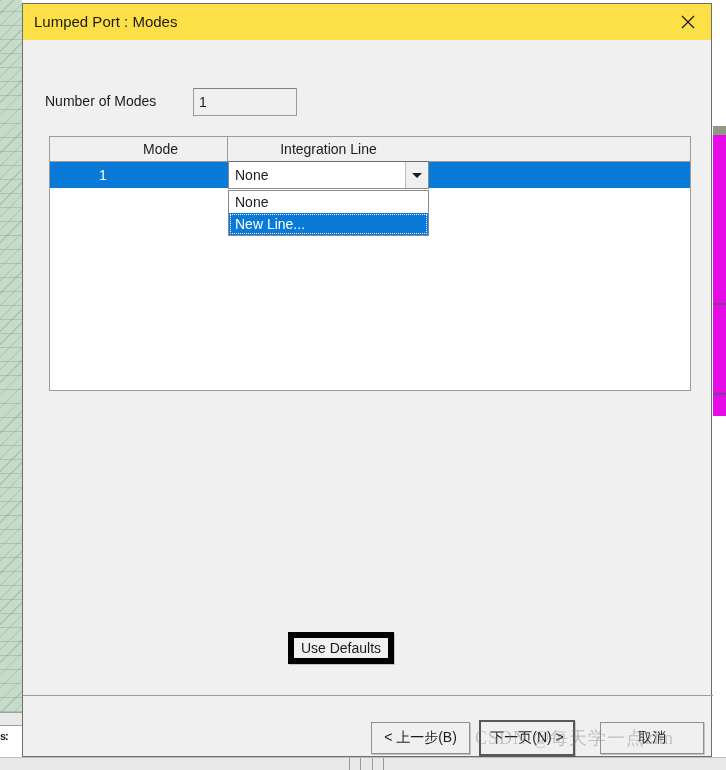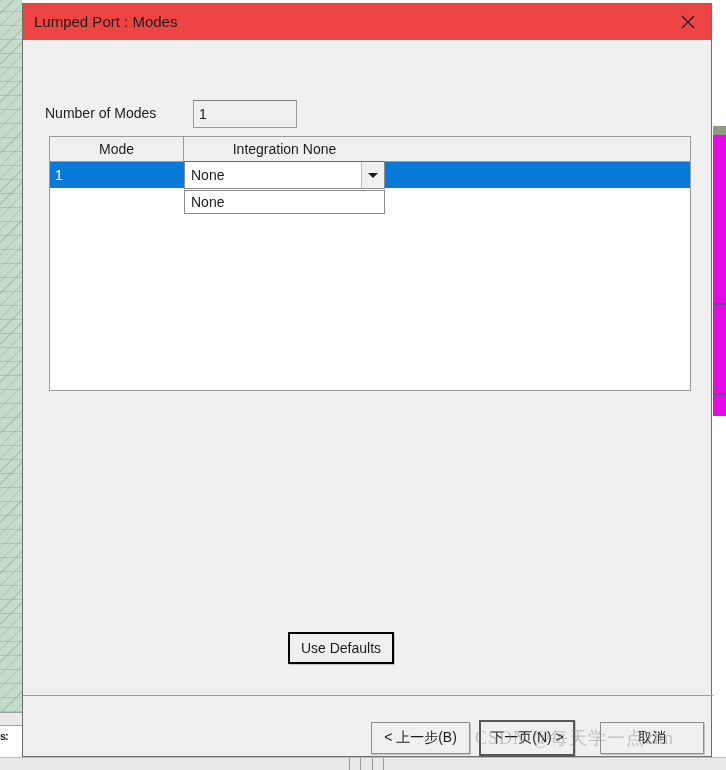--- a/index.html
+++ b/index.html
@@ -115,21 +115,21 @@
     top: 3px;
     width: 690px;
     height: 754px;
     background: #f0f0f0;
     border: 1px solid #6e6e6e;
     box-sizing: border-box;
   }
   #titlebar {
     position: relative;
     height: 36px;
-    background: #ef4444;
+    background: #fde047;
     box-sizing: border-box;
   }
   #title-text {
     position: absolute;
     left: 11px;
     top: 9px;
     font-size: 15px;
     color: #1b1b1b;
   }
   #close-button {
@@ -142,21 +142,21 @@
     align-items: center;
     justify-content: center;
     cursor: pointer;
   }
   #close-button svg { display: block; }
 
   
   #modes-row {
     position: absolute;
     left: 0;
-    top: 96px;
+    top: 84px;
     width: 100%;
     height: 28px;
   }
   #modes-label {
     position: absolute;
     left: 22px;
     top: 5px;
     font-size: 14px;
     color: #1b1b1b;
     width: 152px;
@@ -204,21 +204,21 @@
     display: flex;
     align-items: center;
     justify-content: center;
     box-sizing: border-box;
     border-right: 1px solid #9b9b9b;
     background: #f0f0f0;
     height: 100%;
     cursor: pointer;
   }
   .th:last-child { border-right: none; }
-  .col-mode { width: 134px; }
+  .col-mode { width: 134px; margin-left: 44px; }
   .col-line { width: 201px; }
   .col-zo   { flex: 1; }
 
   #table-body { position: relative; }
   #row-1 {
     display: flex;
     height: 26px;
     background: #0a7ad8;
   }
   .td {
@@ -304,21 +304,21 @@
 
   
   #use-defaults {
     position: absolute;
     left: 265px;
     top: 628px;
     width: 106px;
     height: 32px;
     box-sizing: border-box;
     background: #f0f0f0;
-    border: 2px solid #000000;
+    border: 6px solid #000000;
     box-shadow: 1px 1px 0 rgba(0,0,0,.18);
     font-size: 14px;
     color: #1b1b1b;
     font-family: "Liberation Sans", sans-serif;
     cursor: pointer;
   }
 
   
   #footer-separator {
     position: absolute;
@@ -392,36 +392,37 @@
   </div>
 
   <div id="modes-row">
     <div id="modes-label">Number of Modes</div>
     <input id="modes-input" type="text" value="1" style="">
   </div>
 
   <div id="table-frame">
     <div id="table-head">
       <div class="th col-mode">Mode</div>
-      <div class="th col-line">Integration None</div>
+      <div class="th col-line">Integration Line</div>
     </div>
 
     <div id="table-body">
       <div id="row-1">
         <div class="td col-mode">1</div>
 
         <div class="td" id="combo-cell">
           <div id="combo">
             <span id="combo-value">None</span>
             <span id="combo-arrow">
                 <div></div>
               </span>
           </div>
           <div id="combo-list">
             <div class="combo-option">None</div>
+            <div class="combo-option selected">New Line...</div>
           </div>
         </div>
 
       </div>
     </div>
   </div>
 
   <button id="use-defaults">Use Defaults</button>
 
   <div id="footer-separator"></div>

